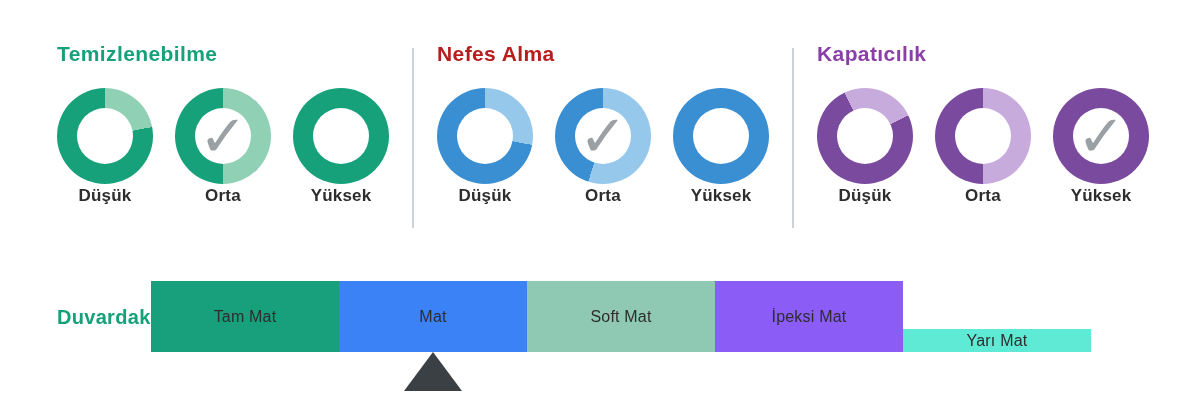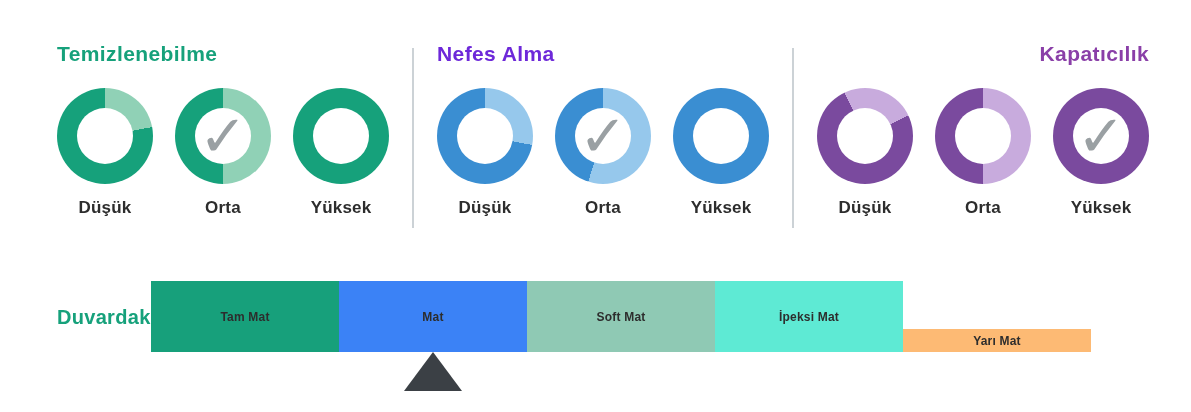--- a/index.html
+++ b/index.html
@@ -54,21 +54,21 @@
     inset: 0;
     z-index: 2;
     font-size: 58px;
     line-height: 96px;
     font-weight: bold;
     color: var(--check, #9aa0a3);
     text-align: center;
   }
   .donut.checked .check { display: block; }
   .donut-label {
-    margin-top: 14px;
+    margin-top: 2px;
     font-size: 17px;
     font-weight: bold;
     color: var(--label, #2d2d2d);
     letter-spacing: 0.2px;
   }
 
   
   .texture {
     position: absolute;
     left: 0; top: 281px;
@@ -91,22 +91,22 @@
     height: 71px;
   }
   .seg {
     position: relative;
     width: 188px;
     display: flex;
     align-items: center;
     justify-content: center;
   }
   .seg-label {
-    font-size: 12px;
-    font-weight: bold;
+    font-size: 16px;
+    font-weight: normal;
     color: var(--label, #2d2d2d);
     letter-spacing: 0.2px;
   }
   .pointer {
     display: none;
     position: absolute;
     top: 100%;
     left: 50%;
     transform: translateX(-50%);
     width: 0; height: 0;
@@ -143,21 +143,21 @@
             
           </div>
           <div class="donut-label">Yüksek</div>
         </div>
       </div>
     </section>
 
     <div class="divider"></div>
 
     <section class="group">
-      <h2 class="group-title" style="color: #6d28d9;">Nefes Alma</h2>
+      <h2 class="group-title" style="color: #b91c1c;">Nefes Alma</h2>
       <div class="donut-row">
         <div class="donut-col">
           <div class="donut" style="background: conic-gradient(rgb(150, 200, 236) 0deg, rgb(150, 200, 236) 100.8deg, rgb(58, 142, 210) 100.8deg, rgb(58, 142, 210) 360deg);">
             
           </div>
           <div class="donut-label">Düşük</div>
         </div>
         <div class="donut-col">
           <div class="donut checked" style="background: conic-gradient(rgb(150, 200, 236) 0deg, rgb(150, 200, 236) 198deg, rgb(58, 142, 210) 198deg, rgb(58, 142, 210) 360deg);">
             <span class="check">✓</span>
@@ -169,21 +169,21 @@
             
           </div>
           <div class="donut-label">Yüksek</div>
         </div>
       </div>
     </section>
 
     <div class="divider"></div>
 
     <section class="group">
-      <h2 class="group-title" style="color: rgb(138, 63, 168); text-align: right;">Kapatıcılık</h2>
+      <h2 class="group-title" style="color: rgb(138, 63, 168);">Kapatıcılık</h2>
       <div class="donut-row">
         <div class="donut-col">
           <div class="donut" style="background: conic-gradient(from 334.8deg, rgb(200, 171, 221) 0deg, rgb(200, 171, 221) 90deg, rgb(122, 74, 158) 90deg, rgb(122, 74, 158) 360deg);">
             
           </div>
           <div class="donut-label">Düşük</div>
         </div>
         <div class="donut-col">
           <div class="donut" style="background: conic-gradient(rgb(200, 171, 221) 0deg, rgb(200, 171, 221) 180deg, rgb(122, 74, 158) 180deg, rgb(122, 74, 158) 360deg);">
             
@@ -211,24 +211,24 @@
 
       </div>
       <div class="seg selected" style="background: #3b82f6;">
         <span class="seg-label">Mat</span>
         <div class="pointer"></div>
       </div>
       <div class="seg" style="background: rgb(143, 201, 180);">
         <span class="seg-label">Soft Mat</span>
 
       </div>
-      <div class="seg" style="background: #5eead4; align-items: center;">
+      <div class="seg" style="background: #8b5cf6; align-items: center;">
         <span class="seg-label">İpeksi Mat</span>
 
       </div>
-      <div class="seg" style="background: #fdba74; margin-top: 48px;">
+      <div class="seg" style="background: #5eead4; margin-top: 48px;">
         <span class="seg-label">Yarı Mat</span>
 
       </div>
     </div>
   </section>
 
 </div>
 
 </body></html>

